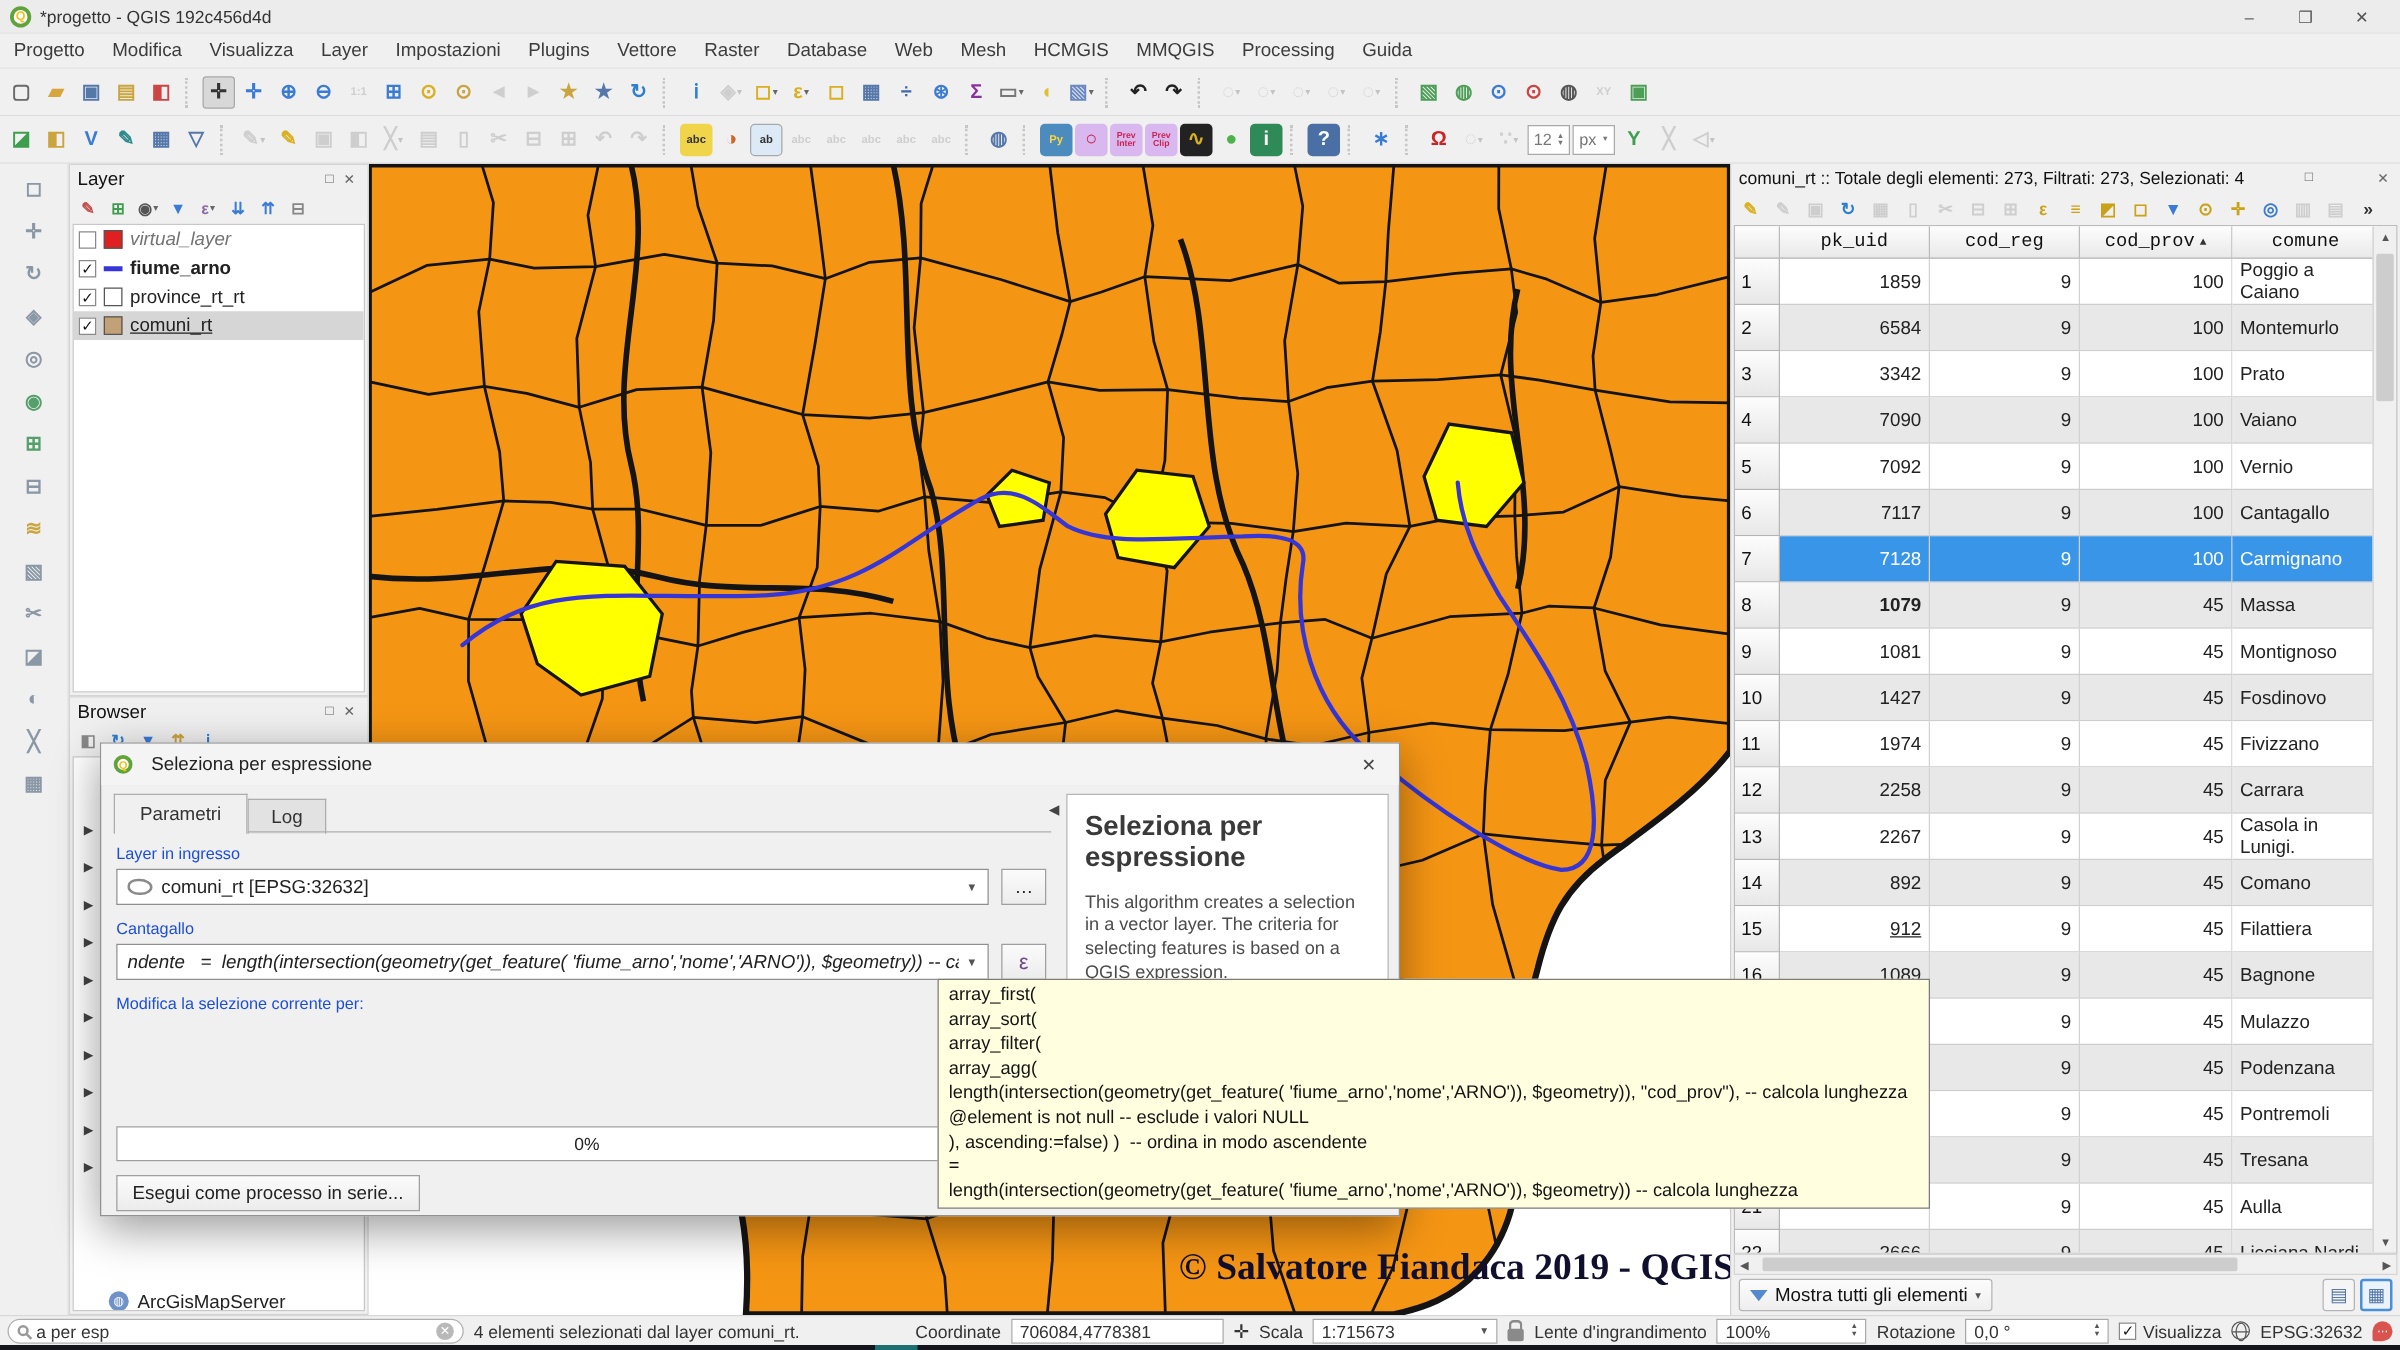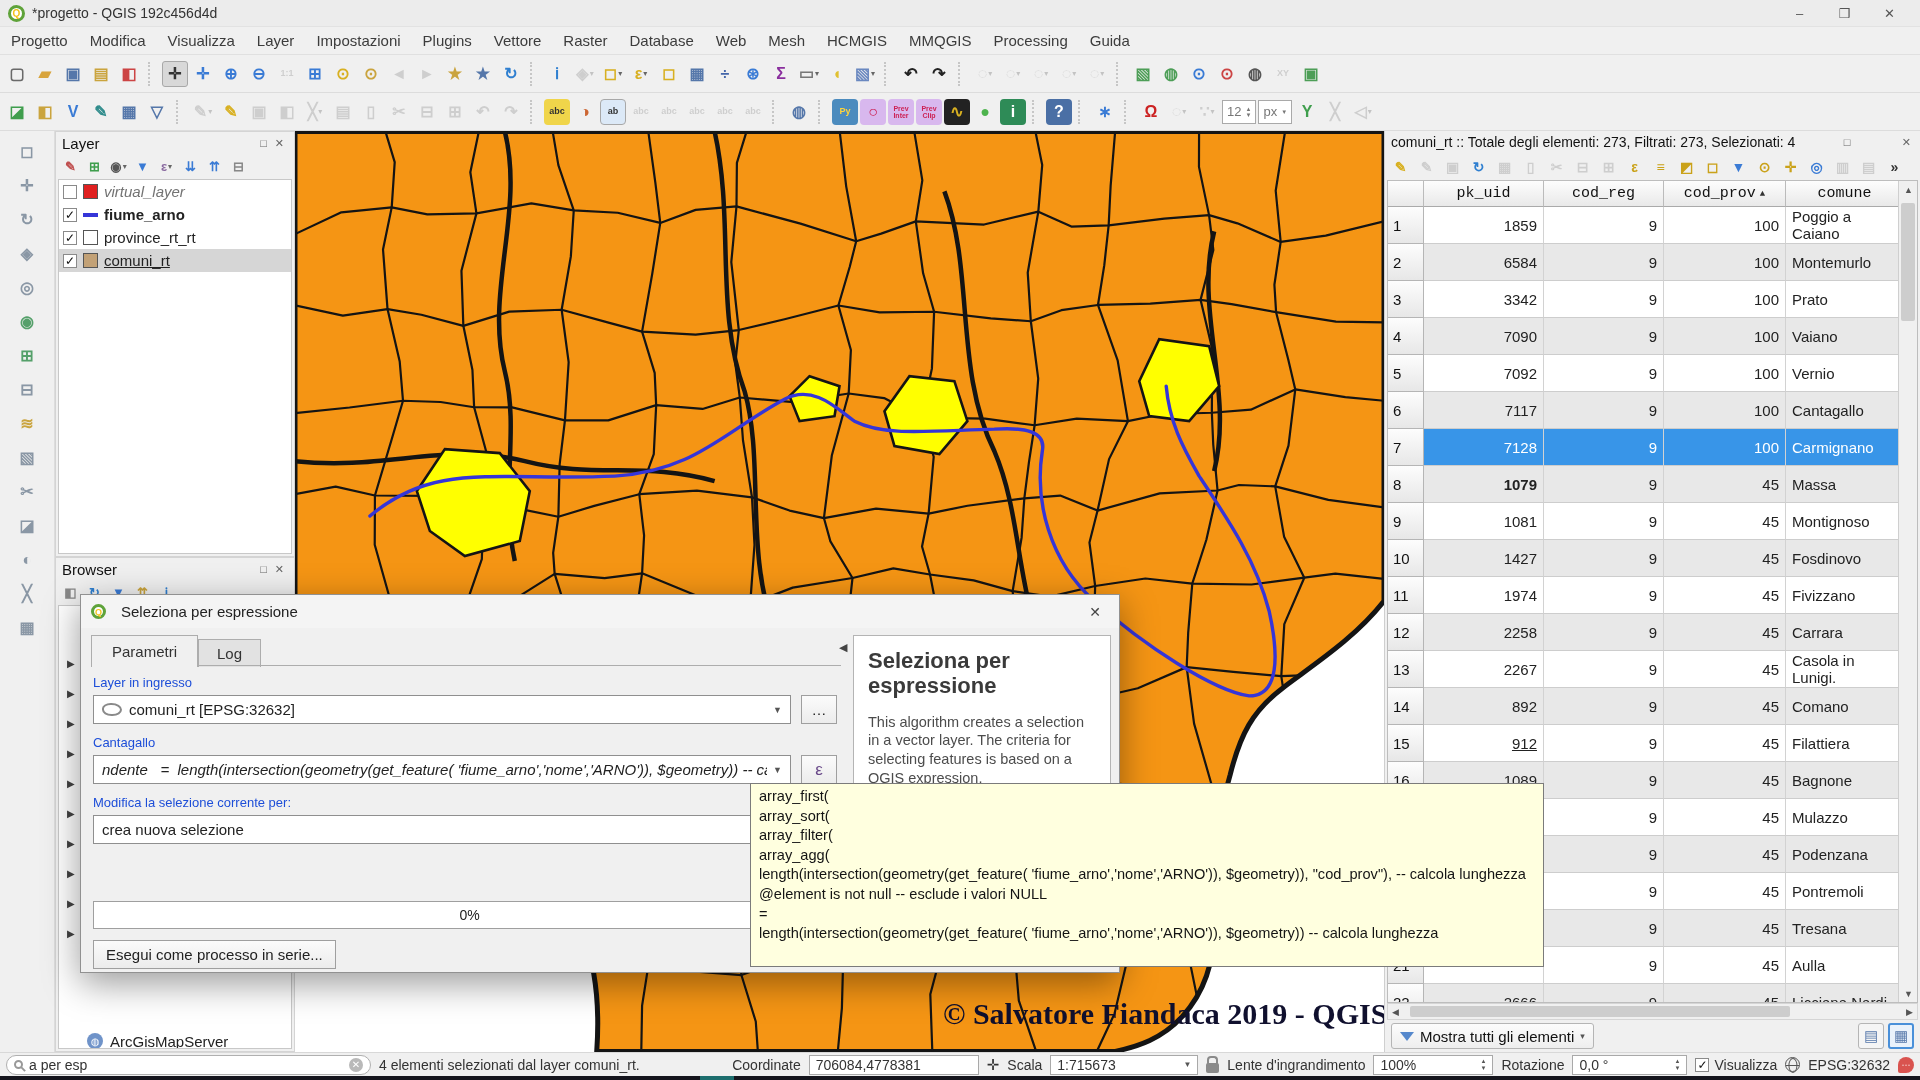--- a/index.html
+++ b/index.html
@@ -973,43 +973,40 @@
       <span class="arrow">▼</span>
     </div>
     <div class="dlgbtn" style="left:720px;top:100px;width:36px;">…</div>
     <span class="dlg-label" style="left:12px;top:140px;">Cantagallo</span>
     <div class="combo" style="left:12px;top:160px;width:698px;font-style:italic;">
       <span class="val">ndente   =  length(intersection(geometry(get_feature( 'fiume_arno','nome','ARNO')), $geometry)) -- calcola lunghezza</span>
       <span class="arrow">▼</span>
     </div>
     <div class="dlgbtn" style="left:720px;top:160px;width:36px;font-size:17px;color:#6a4a8a;">ε</div>
     <span class="dlg-label" style="left:12px;top:200px;">Modifica la selezione corrente per:</span>
-    <div class="combo" style="left:12px;top:220px;width:744px;">
-      <span class="val">crea nuova selezione</span>
-      <span class="arrow">▼</span>
-    </div>
     <div class="progress">
       <span>0%</span>
     </div>
     <div class="dlgbtn" style="left:12px;top:345px;padding:0 12px;">Esegui come processo in serie...</div>
     <span class="collapsearrow">◀</span>
     <div class="helppanel">
       <h2>Seleziona per espressione</h2>
       <p>This algorithm creates a selection in a vector layer. The criteria for selecting features is based on a QGIS expression.</p>
       <p>For more information about expressions</p>
     </div>
   </div>
 
   <div class="tooltip" id="tooltip">
       <div>array_first(</div>
       <div>array_sort(</div>
       <div>array_filter(</div>
       <div>array_agg(</div>
       <div>length(intersection(geometry(get_feature( 'fiume_arno','nome','ARNO')), $geometry)), "cod_prov"), -- calcola lunghezza</div>
       <div>@element is not null -- esclude i valori NULL</div>
+      <div>), ascending:=false) )  -- ordina in modo ascendente</div>
       <div>=</div>
       <div>length(intersection(geometry(get_feature( 'fiume_arno','nome','ARNO')), $geometry)) -- calcola lunghezza</div>
     </div>
 
   <div class="statusbar">
     <div class="searchbox">
       <span class="mag"></span>
       <span>a per esp</span>
       <span class="clearx">✕</span>
     </div>

